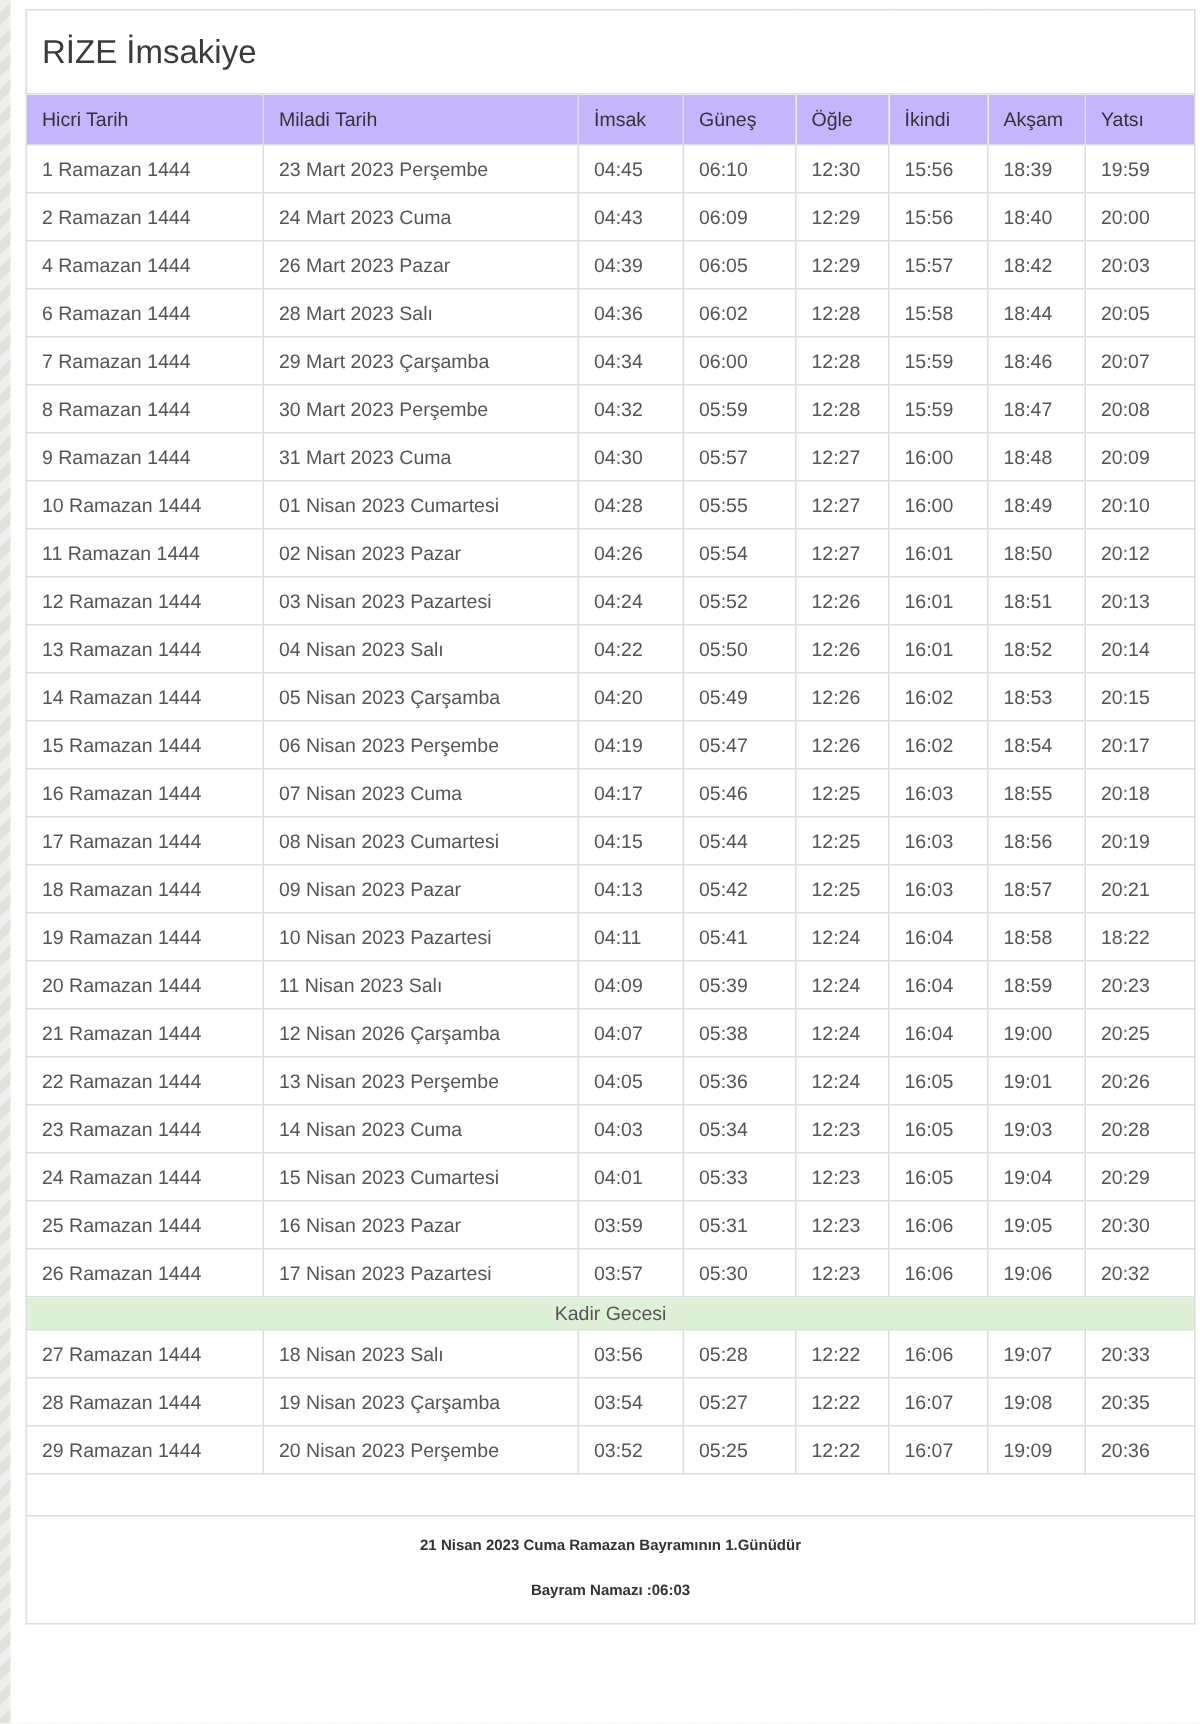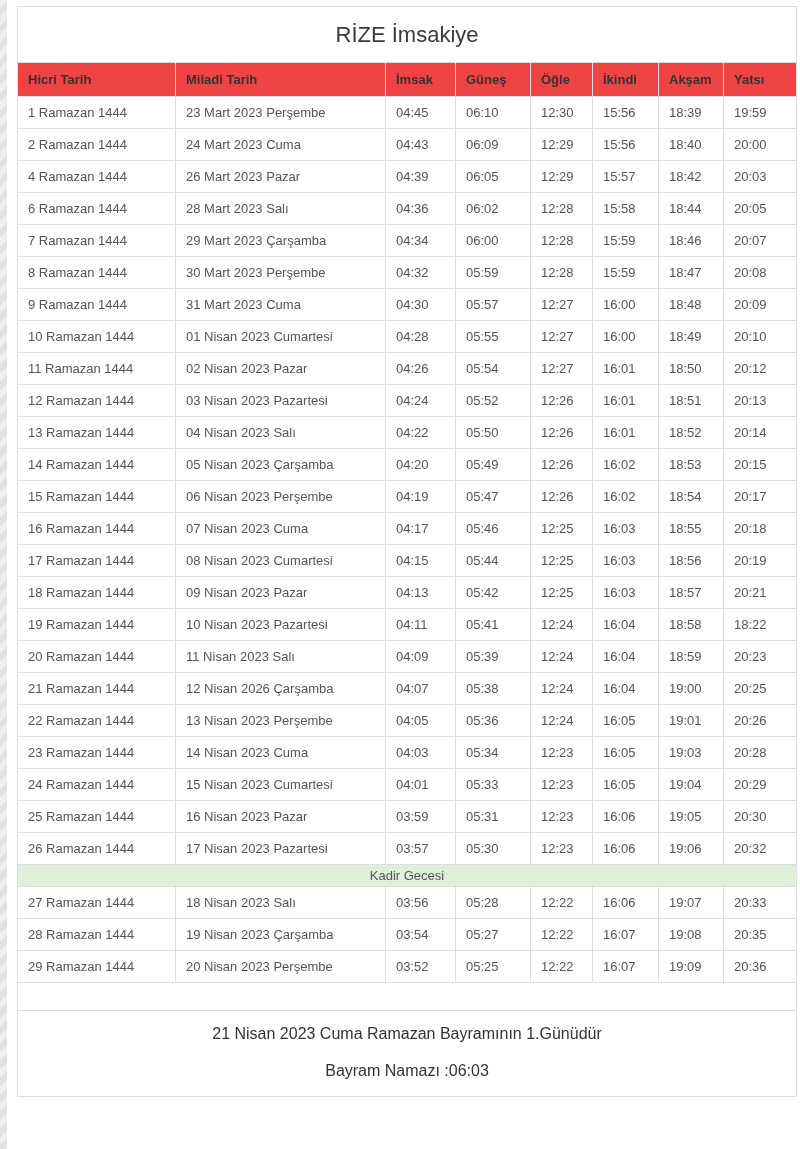--- a/index.html
+++ b/index.html
@@ -29,47 +29,47 @@
   table.imsakiye td, table.imsakiye th {
     border: 1px solid #dddddd;
     padding: 8px 10px;
     vertical-align: middle;
     text-align: left;
     overflow: hidden;
     white-space: nowrap;
   }
   tr.title-row td {
     height: 56px;
-    text-align: center;
+    text-align: left;
     font-size: 22px;
     color: #3b3b3b;
     background: #ffffff;
   }
   tr.header-row th {
     color: #333333;
-    font-weight: bold;
+    font-weight: normal;
     padding: 9px 10px;
-    background: #ef4444;
+    background: #c4b5fd;
   }
   tr.data-row td { height: 30px; }
   tr.special-row td {
     background: #dff0d8;
     text-align: center;
     padding: 3px 10px;
     color: #555555;
   }
   tr.empty-row td { height: 28px; }
   tr.footer-row td {
     text-align: center;
     padding: 14px 10px 16px 10px;
   }
   .footer-line1, .footer-line2 {
-    font-weight: normal;
+    font-weight: bold;
     color: #333333;
-    font-size: 16px;
+    font-size: 10px;
   }
   .footer-line2 { margin-top: 19px; }
 </style>
 </head>
 <body>
 
 <div class="page-panel">
   <table class="imsakiye">
     <colgroup id="cols">
         <col style="width: 158px;">

